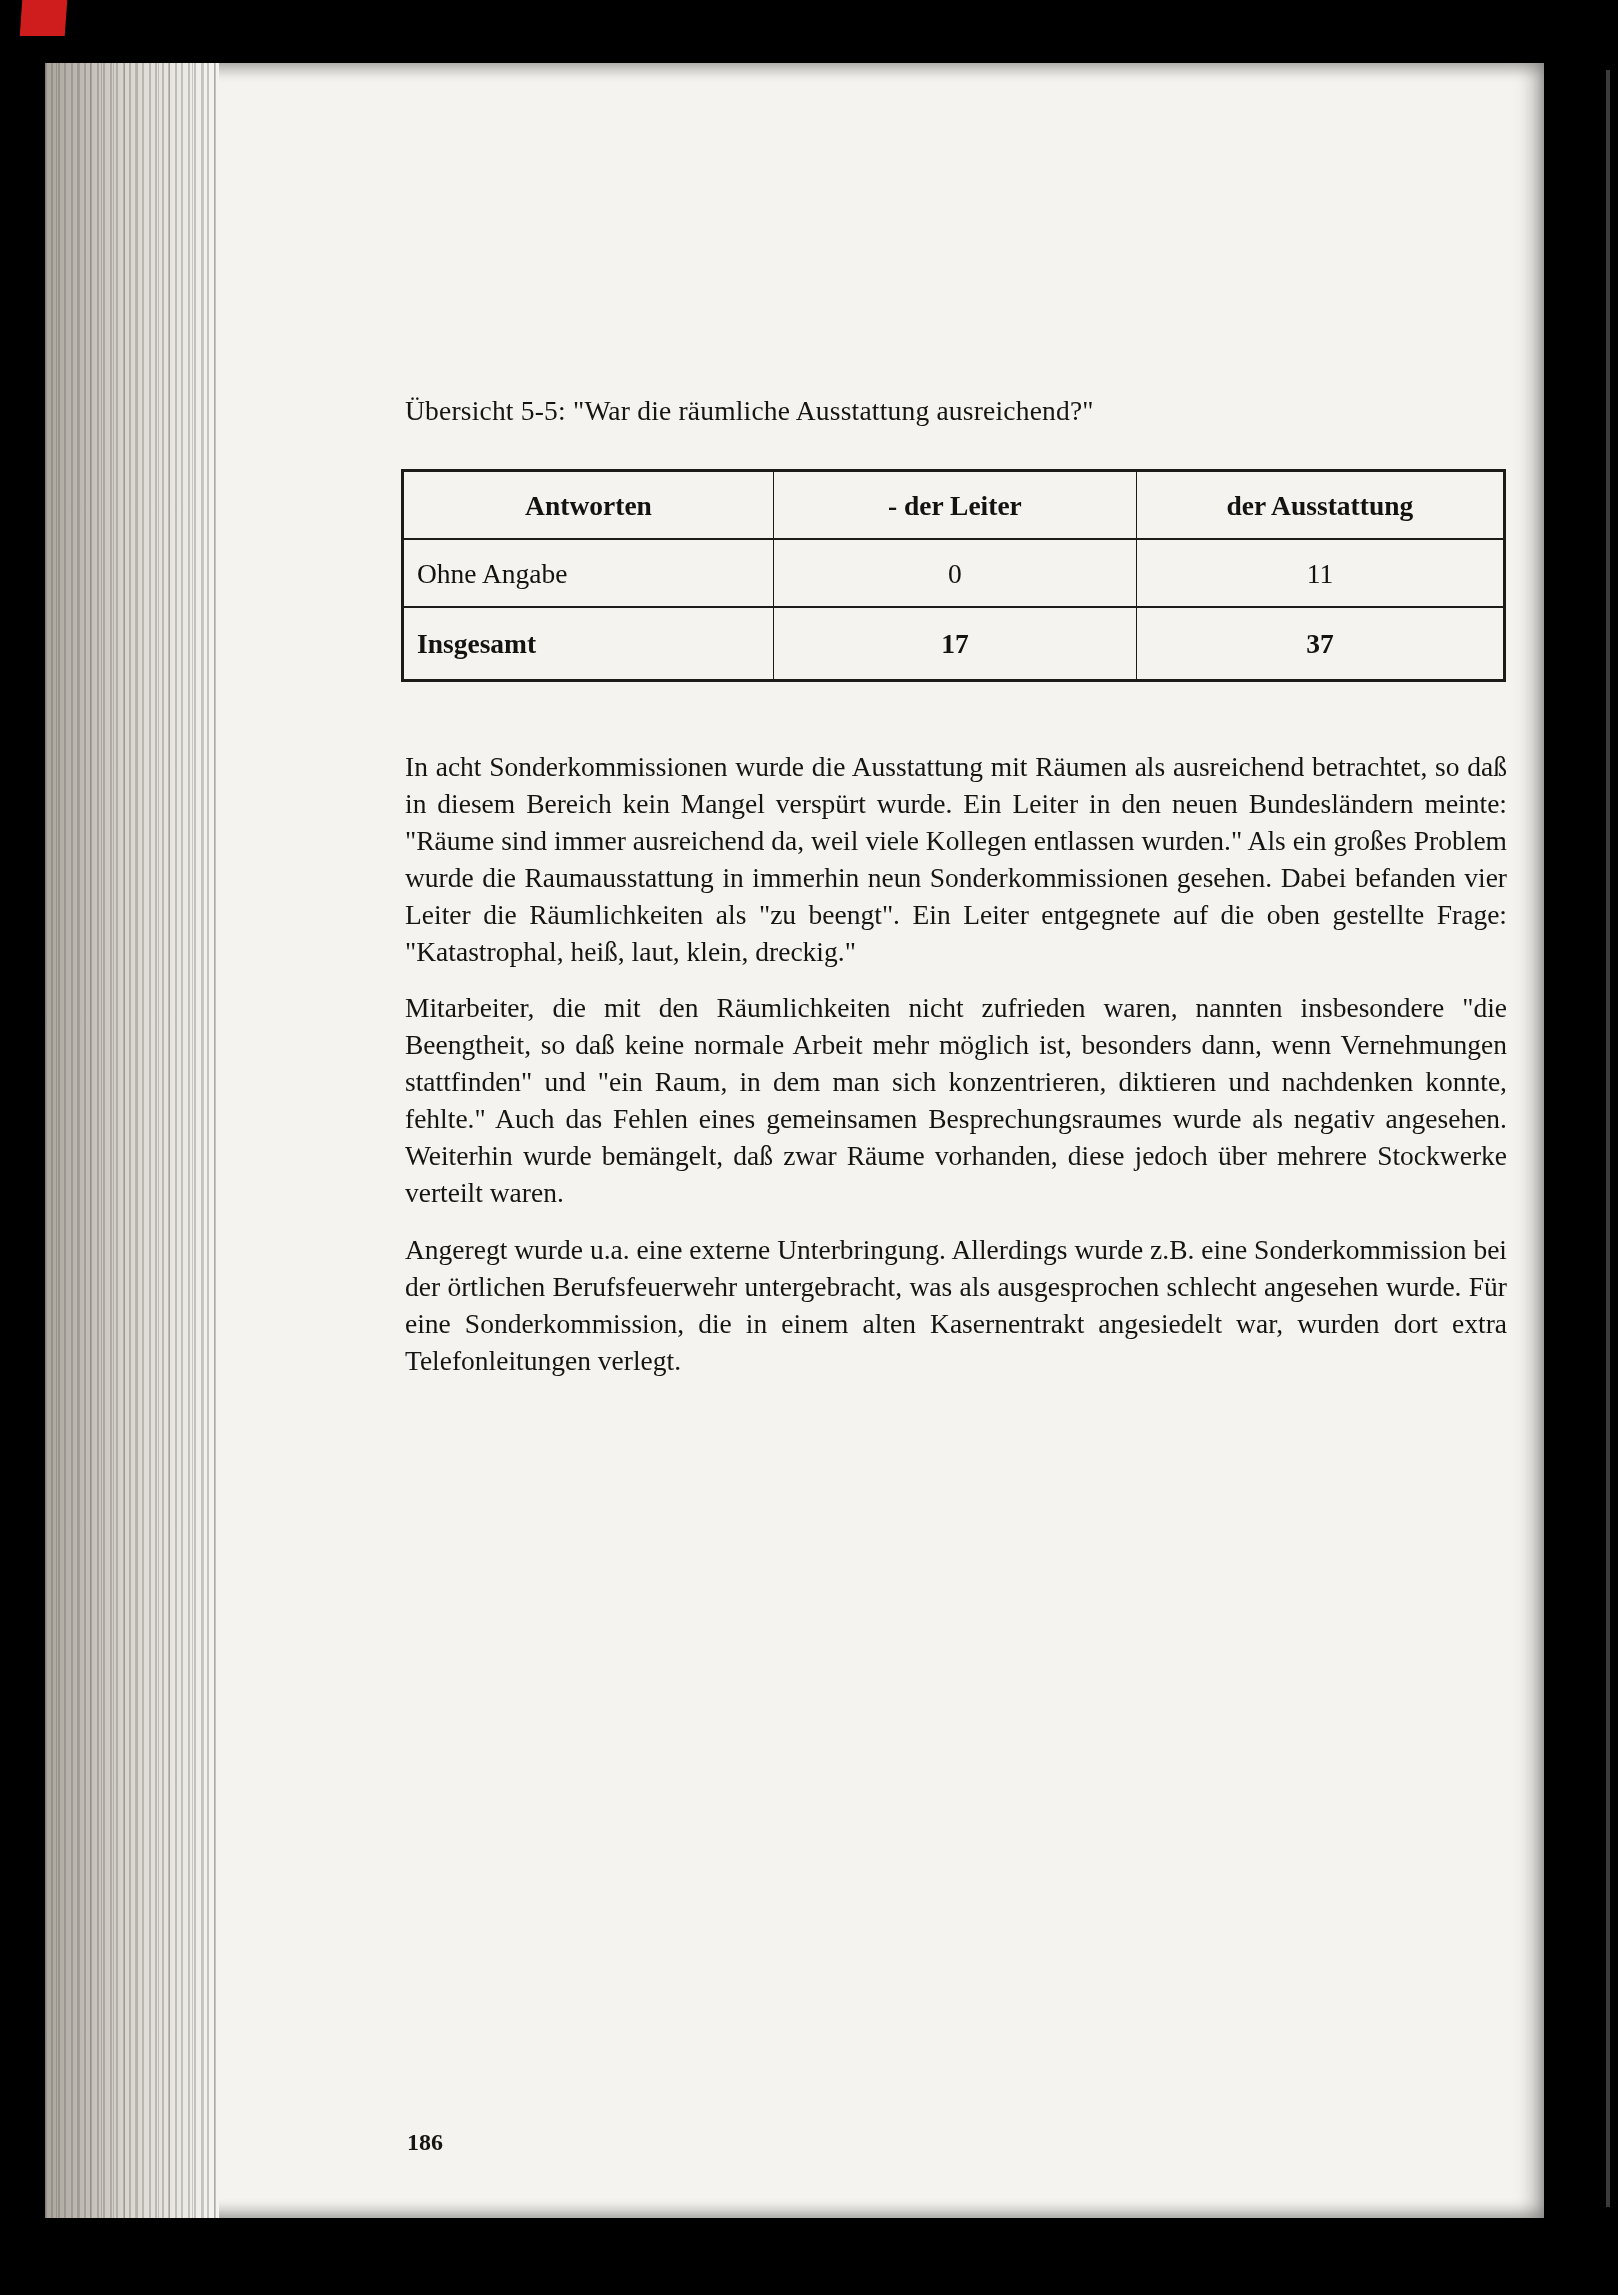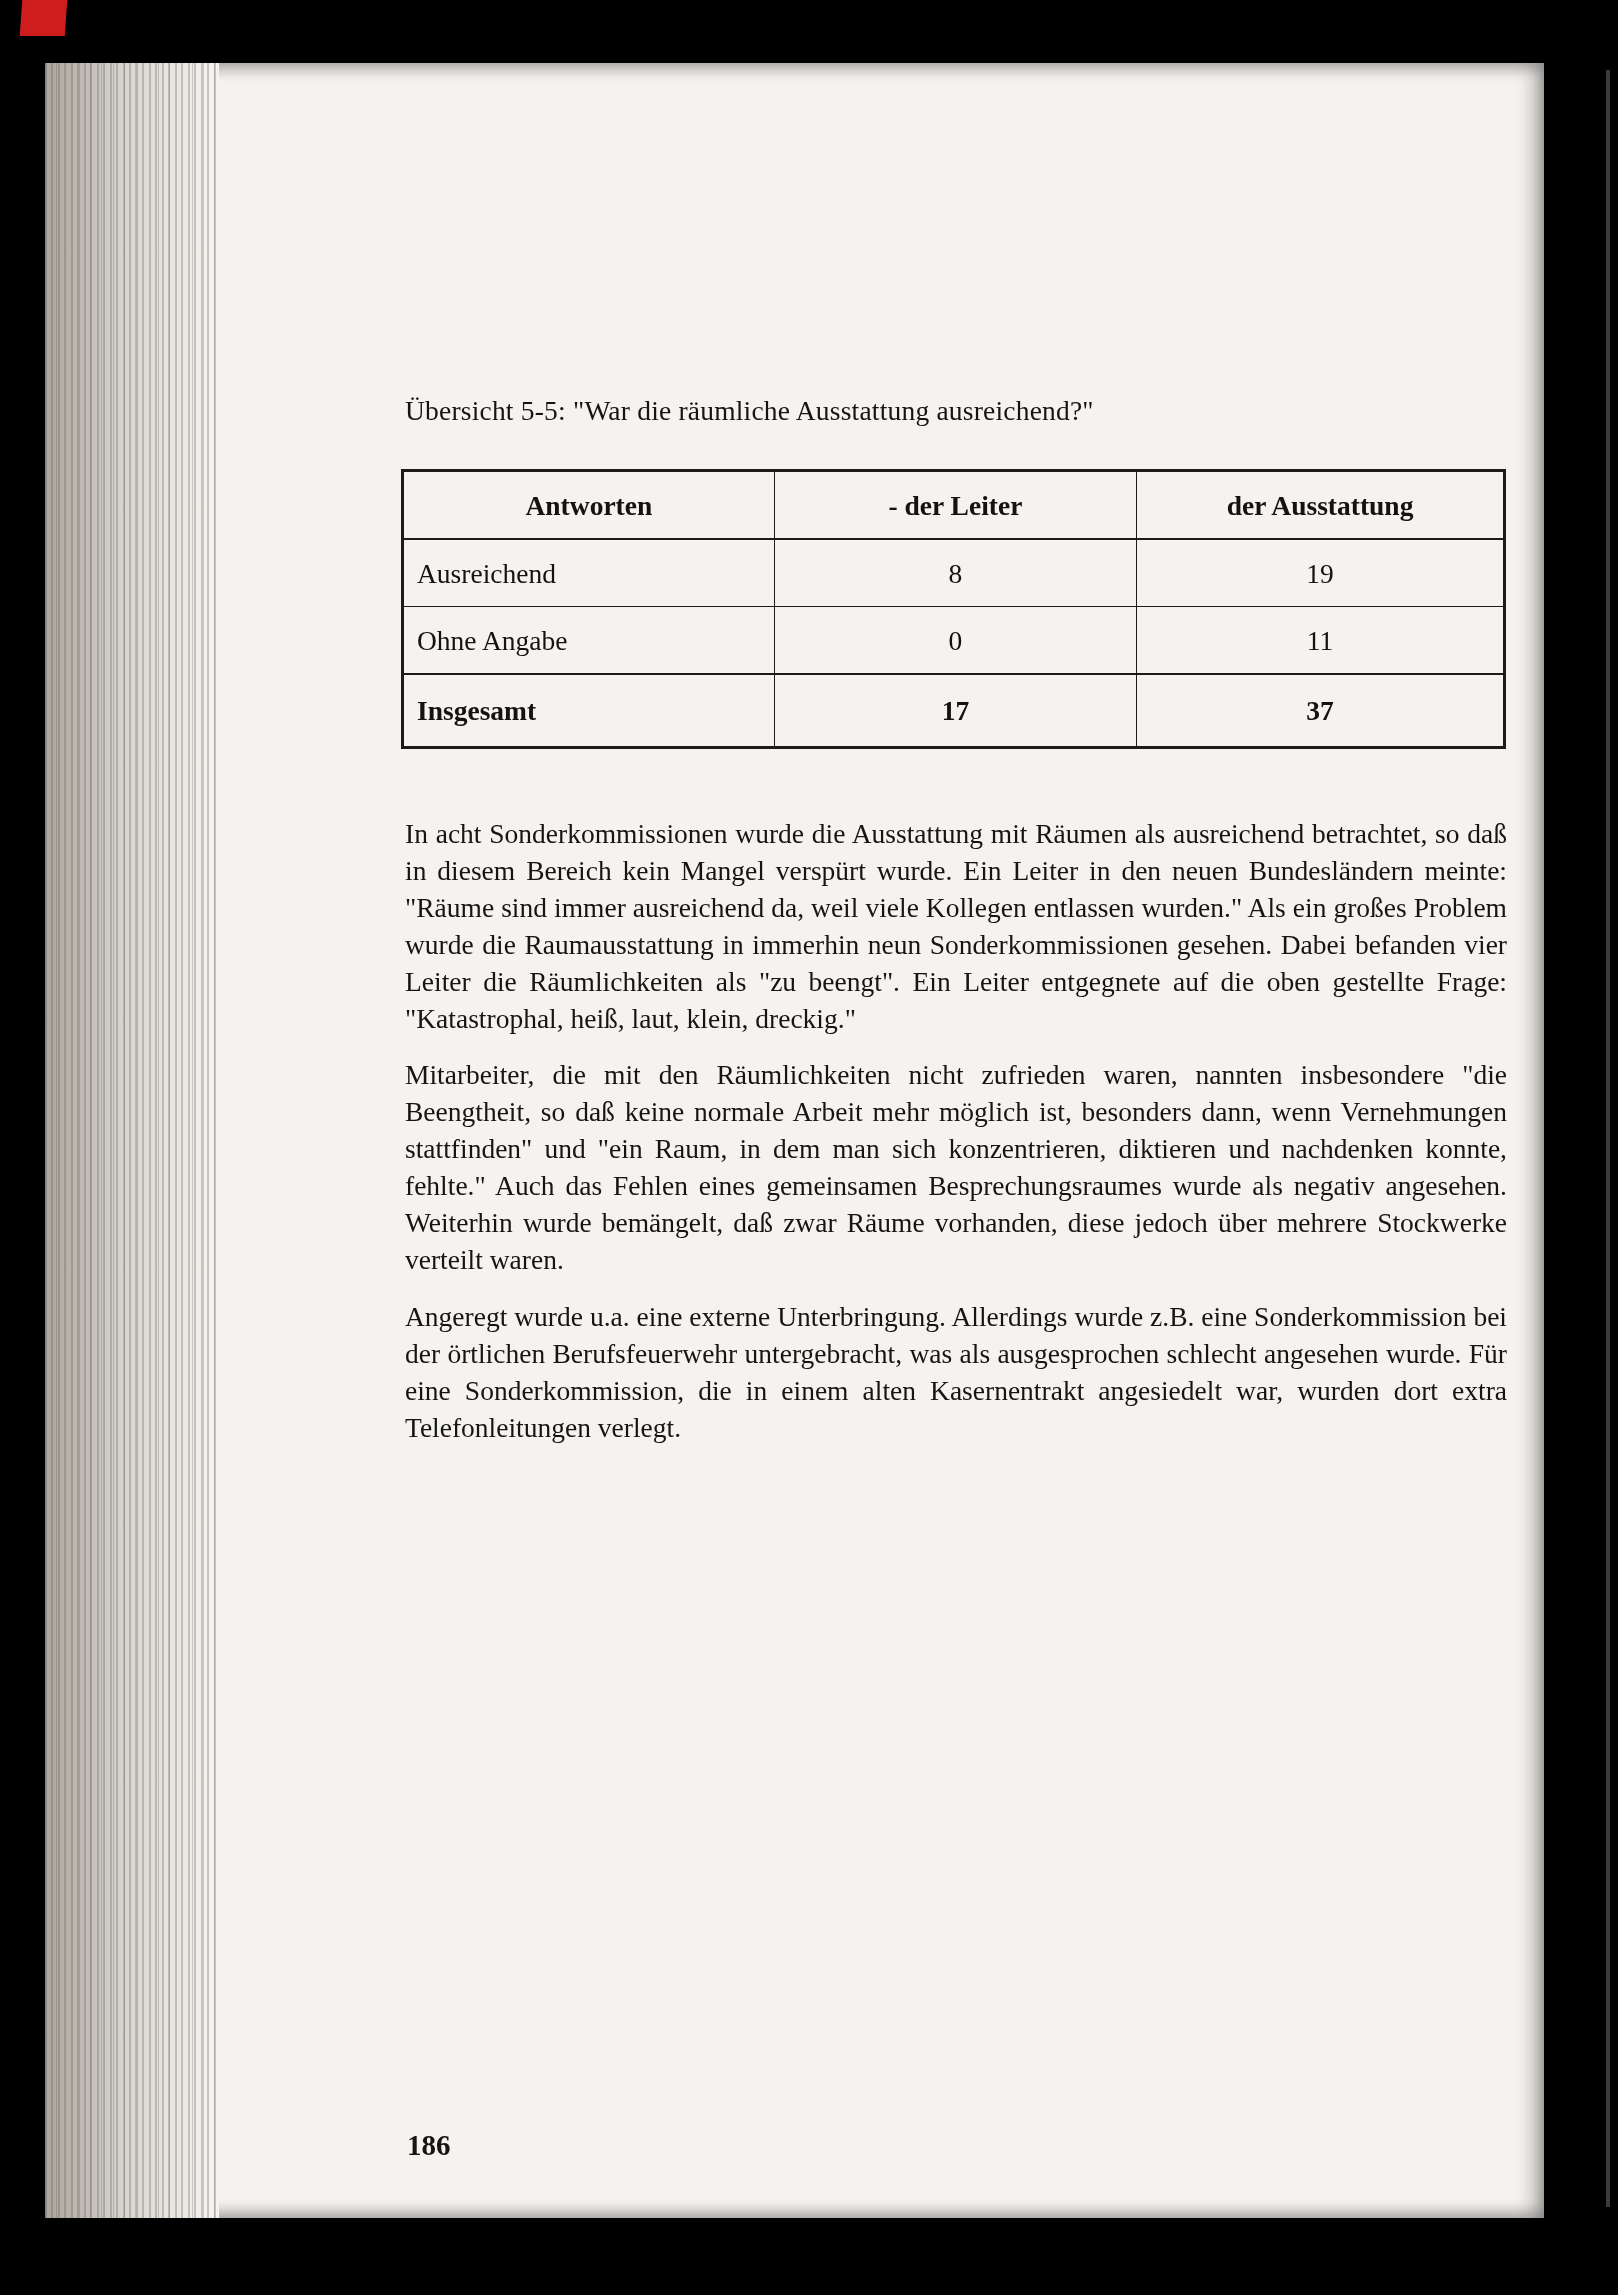--- a/index.html
+++ b/index.html
@@ -113,21 +113,21 @@
     text-align: justify;
     margin: 0 0 19.4px 0;
   }
   .para + .para {
     margin-top: 12px;
   }
   .page-number {
     position: absolute;
     left: 362px;
     top: 2066px;
-    font-size: 29px;
+    font-size: 24px;
     font-weight: bold;
     color: #161514;
   }
 </style>
 </head>
 <body>
 
 <div class="stage">
 
   <div class="red-mark"></div>
@@ -142,25 +142,20 @@
 
       <table class="stats">
         <thead>
           <tr>
             <th>Antworten</th>
             <th>- der Leiter</th>
             <th>der Ausstattung</th>
           </tr>
         </thead>
         <tbody>
-          <tr>
-            <td class="label-cell">Ausreichend</td>
-            <td class="num-cell">8</td>
-            <td class="num-cell">19</td>
-          </tr>
           <tr>
             <td class="label-cell">Ohne Angabe</td>
             <td class="num-cell">0</td>
             <td class="num-cell">11</td>
           </tr>
           <tr class="total-row">
             <td class="label-cell">Insgesamt</td>
             <td class="num-cell">17</td>
             <td class="num-cell">37</td>
           </tr>

